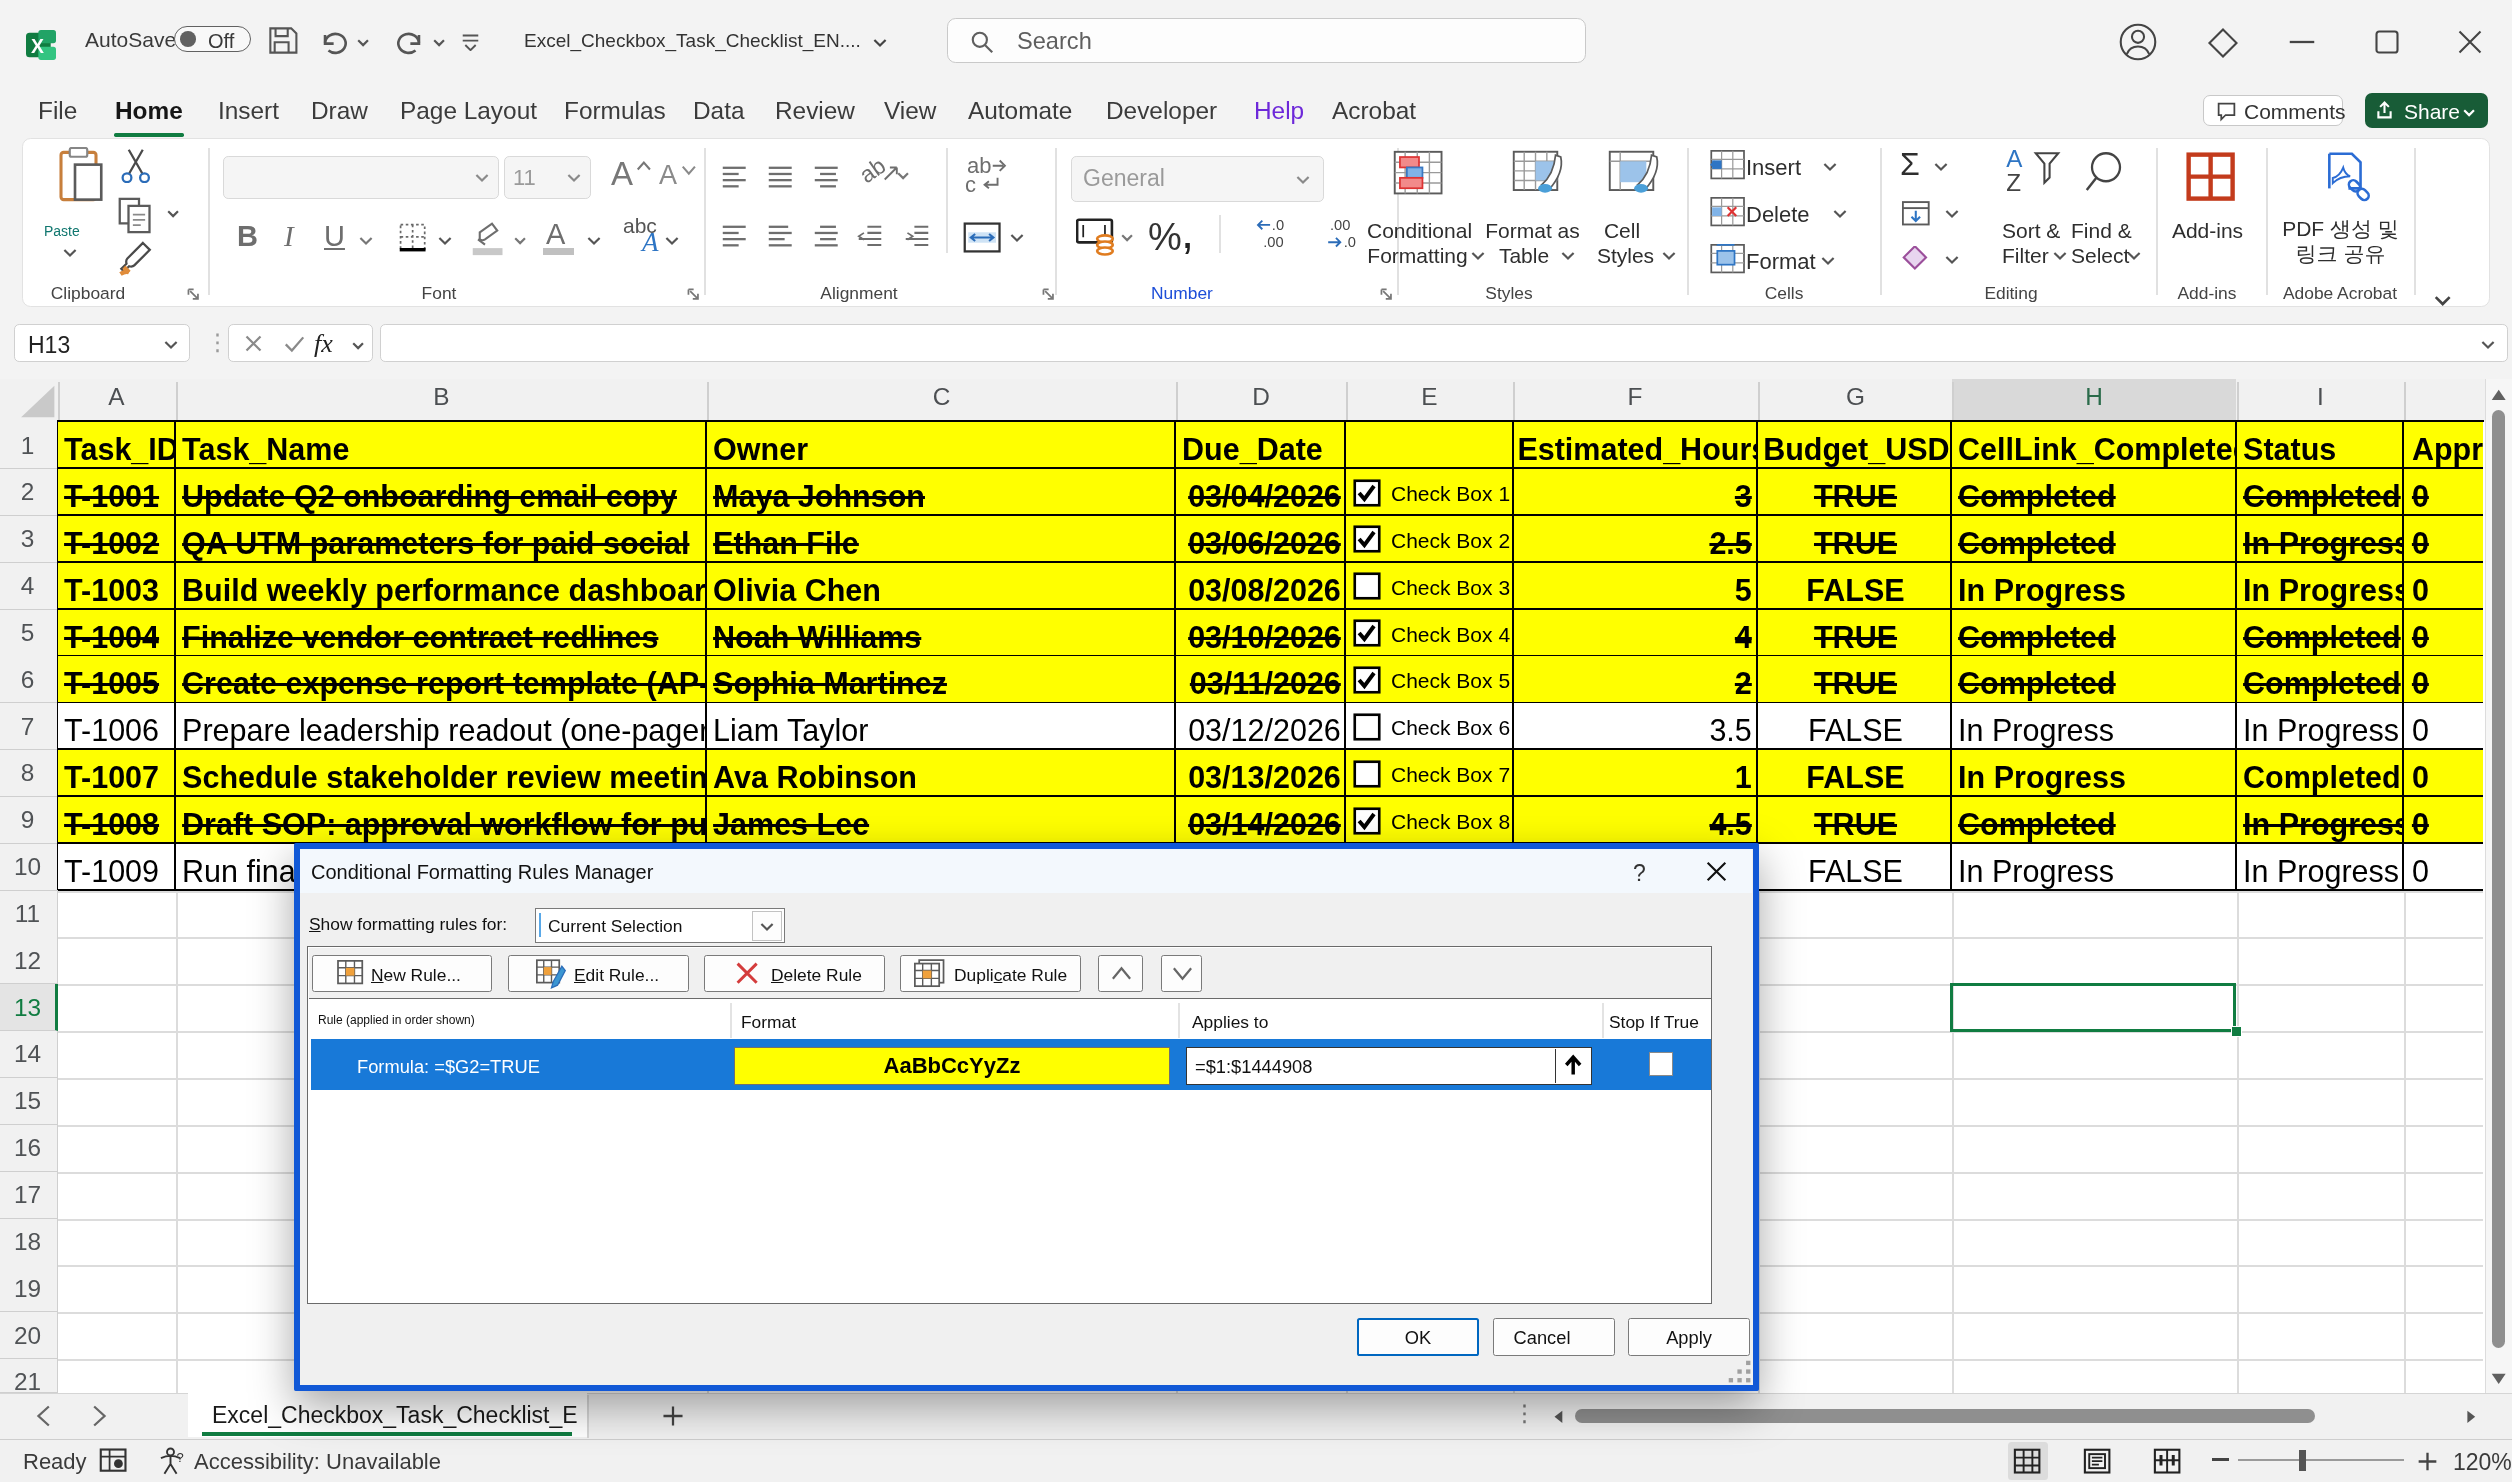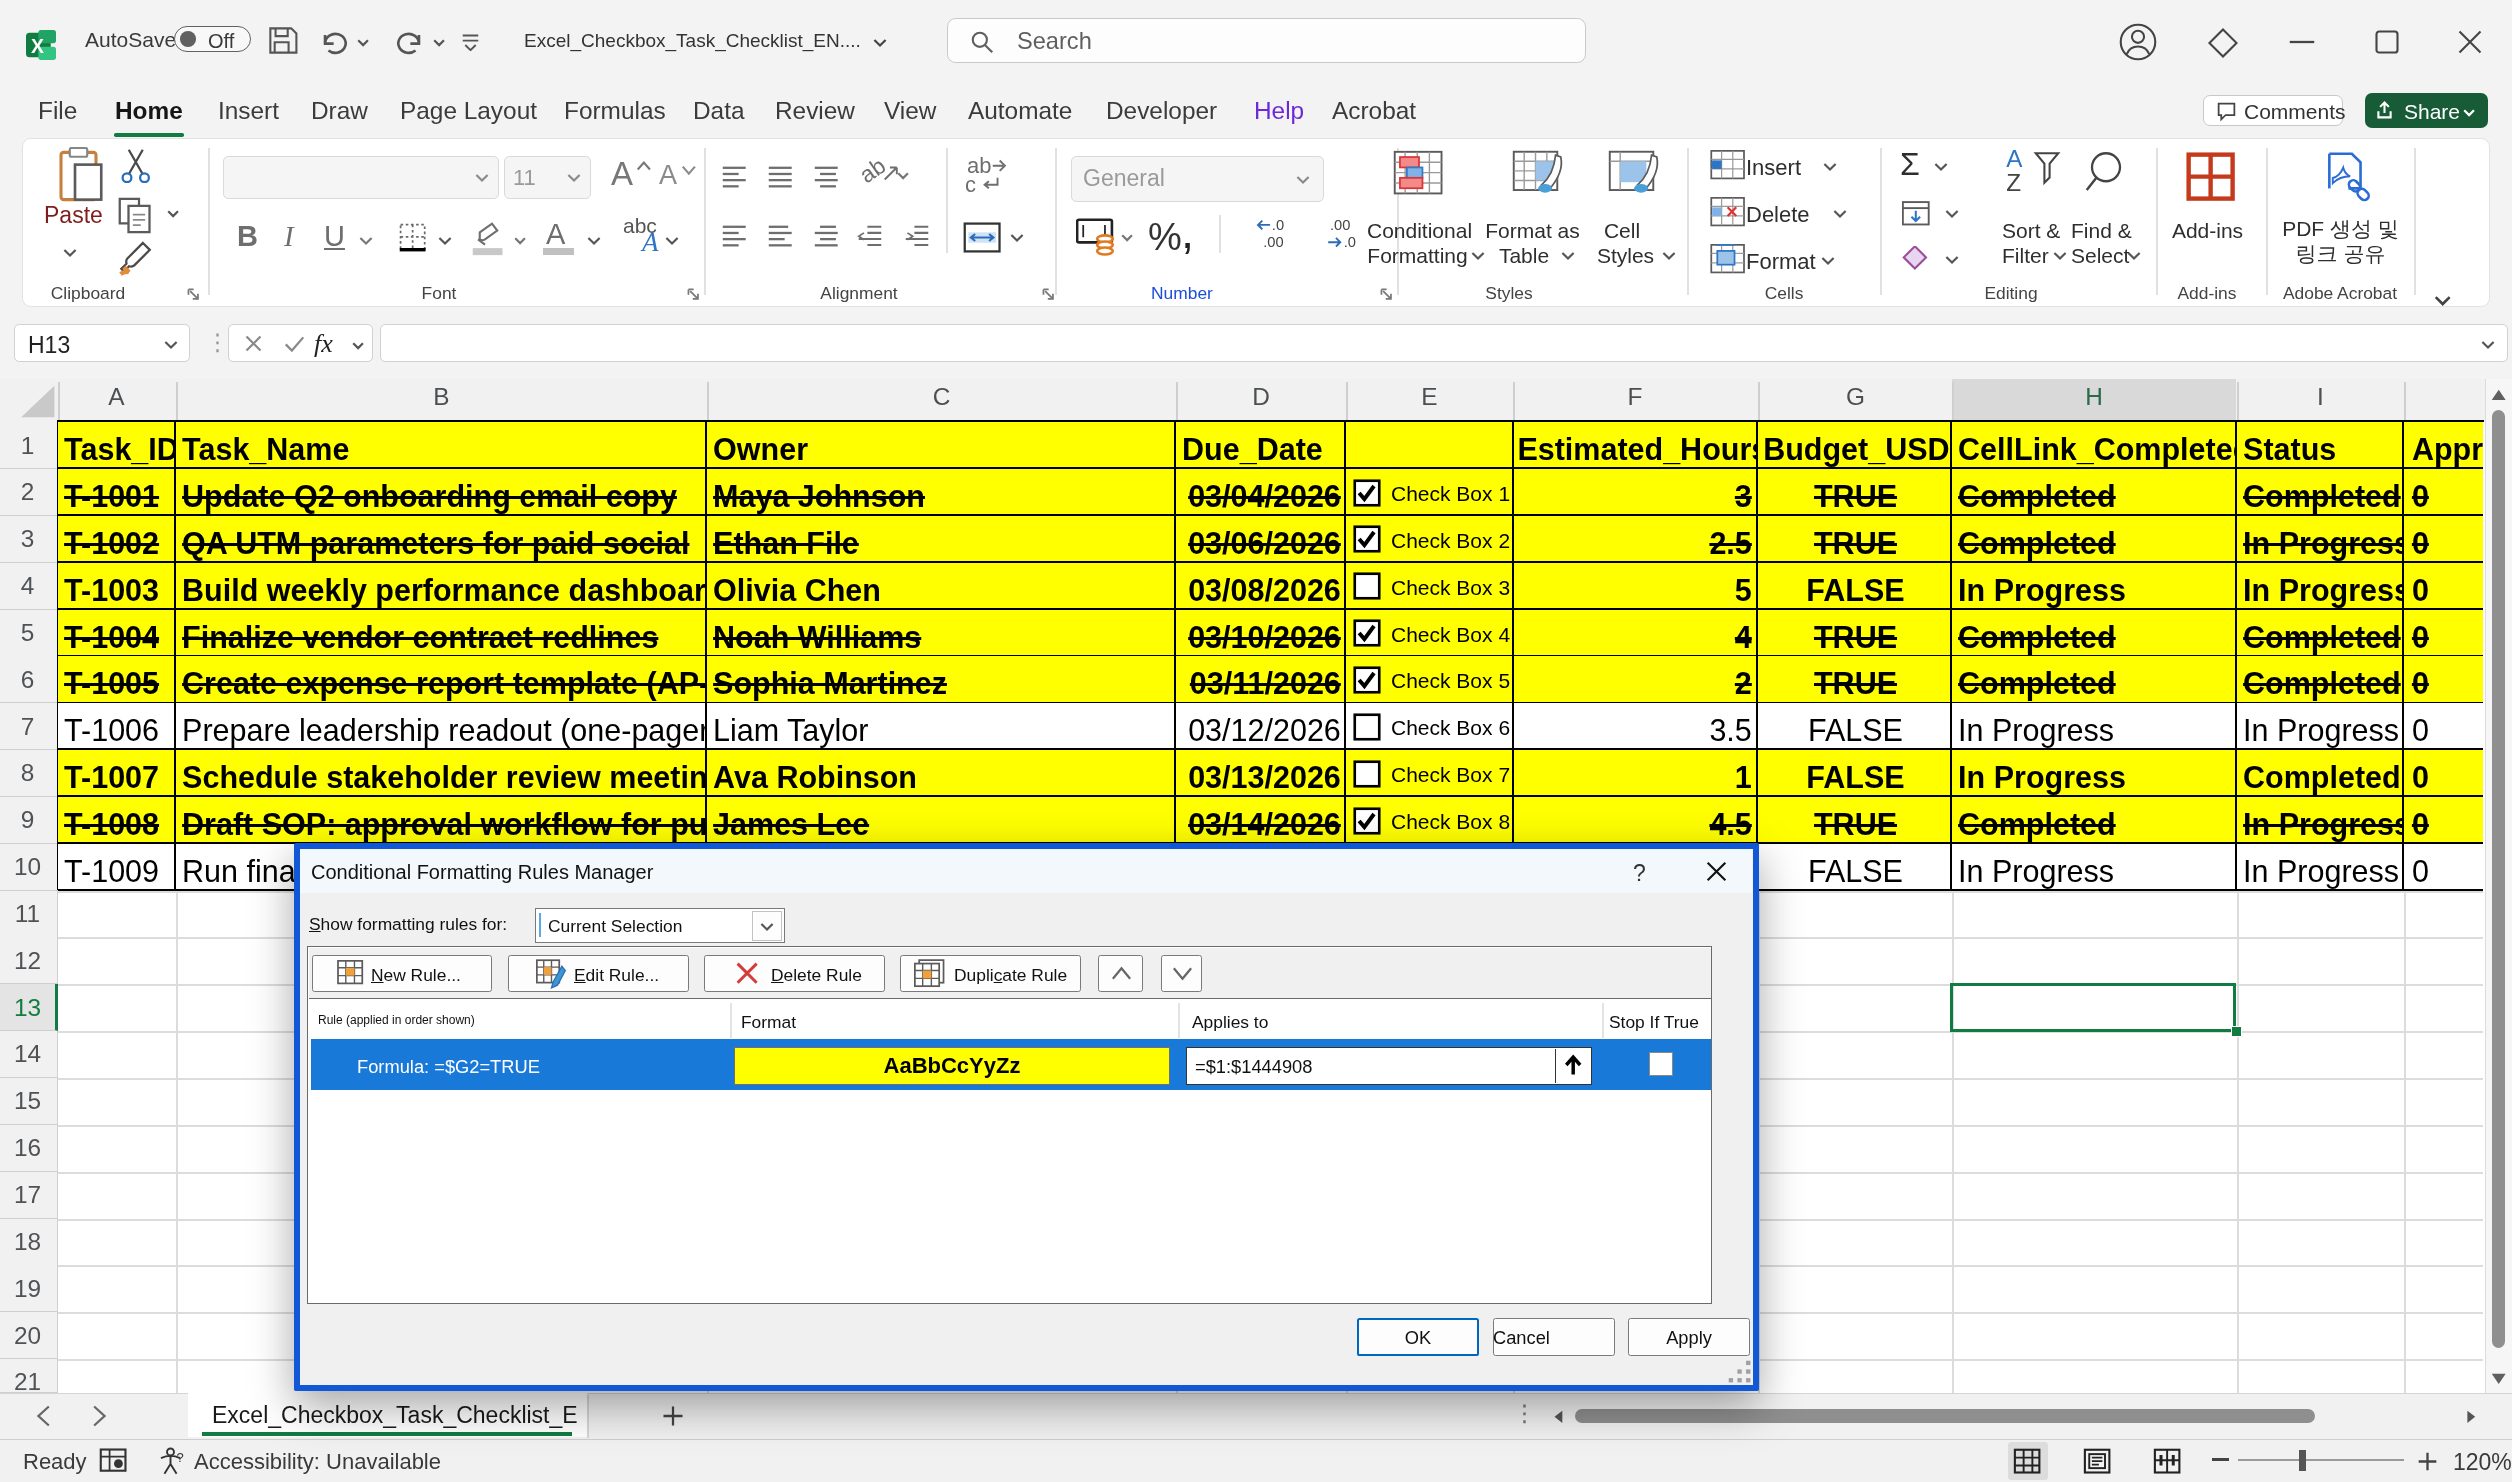--- a/index.html
+++ b/index.html
@@ -126,21 +126,21 @@
   </svg>
 <svg style="position:absolute;left:1378px;top:286px;" width="19" height="19" viewBox="0 0 22 22">
     <path d="M3 3 v-0 M3 3 h0 M3 3 v12 h12" fill="none" stroke="#777" stroke-width="0"></path>
     <path d="M4 4 h6 M4 4 v6 M6 6 l9 9 M15 9 v6 h-6" fill="none" stroke="#777" stroke-width="2"></path>
   </svg>
 <svg style="position:absolute;left:54px;top:147px;" width="49" height="58" viewBox="0 0 56 66">
     <rect x="8" y="6" width="40" height="54" rx="3" fill="none" stroke="#c77f3c" stroke-width="3.5"></rect>
     <rect x="18" y="1" width="20" height="10" rx="2" fill="#fff" stroke="#868686" stroke-width="2.5"></rect>
     <rect x="24" y="20" width="30" height="40" fill="#fff" stroke="#5b5b5b" stroke-width="3"></rect>
   </svg>
-<div style="position:absolute;left:44px;top:204px;font-size:23px;color:#7f1d1d;">Paste</div>
+<div style="position:absolute;left:44px;top:224px;font-size:14px;color:#0f766e;">Paste</div>
 <svg style="position:absolute;left:63px;top:245px;" width="14" height="14" viewBox="0 0 16 16">
     <path d="M1.6 5.6 L8 12.0 L14.4 5.6" fill="none" stroke="#555" stroke-width="2.5"></path>
   </svg>
 <svg style="position:absolute;left:120px;top:148px;" width="35" height="35" viewBox="0 0 40 40">
     <path d="M10 2 L26 30 M26 2 L10 30" stroke="#4a4a4a" stroke-width="2.6"></path>
     <circle cx="8" cy="34" r="5" fill="none" stroke="#2b6cb8" stroke-width="2.6"></circle>
     <circle cx="28" cy="34" r="5" fill="none" stroke="#2b6cb8" stroke-width="2.6"></circle>
   </svg>
 <svg style="position:absolute;left:118px;top:197px;" width="35" height="37" viewBox="0 0 40 42">
     <rect x="2" y="2" width="22" height="28" fill="#fff" stroke="#5b5b5b" stroke-width="2.6"></rect>
@@ -997,21 +997,21 @@
 <div style="position:absolute;left:1186px;top:1047px;width:406px;height:38px;background:#fff;border:1.7px solid #333;"></div>
 <div style="position:absolute;left:1195px;top:1058px;font-size:18.3px;color:#111;">=$1:$1444908</div>
 <div style="position:absolute;left:1555px;top:1049px;width:35px;height:34px;background:#fff;border-left:1.7px solid #333;"></div>
 <svg style="position:absolute;left:1561px;top:1052px;" width="24.4" height="26" viewBox="0 0 28 30">
     <path d="M14 26 V8 M6 15 L14 6 L22 15" fill="none" stroke="#000" stroke-width="4"></path>
   </svg>
 <div style="position:absolute;left:1649px;top:1052px;width:23.6px;height:23.6px;background:#fff;border:1.7px solid #8a8a8a;"></div>
 <div style="position:absolute;left:1357px;top:1318px;width:122px;height:38px;background:#fdfdfd;border:2.6px solid #0067c0;border-radius:2.6px;"></div>
 <div style="position:absolute;left:1357px;top:1329px;width:122px;text-align:center;font-size:18.3px;color:#111;">OK</div>
 <div style="position:absolute;left:1493px;top:1318px;width:122px;height:38px;background:#fdfdfd;border:1.7px solid #7a7a7a;border-radius:2.6px;"></div>
-<div style="position:absolute;left:1493px;top:1329px;width:98px;text-align:left;font-size:18.3px;color:#111;">Cancel</div>
+<div style="position:absolute;left:1493px;top:1329px;width:98px;text-align:center;font-size:18.3px;color:#111;">Cancel</div>
 <div style="position:absolute;left:1628px;top:1318px;width:122px;height:38px;background:#fdfdfd;border:1.7px solid #7a7a7a;border-radius:2.6px;"></div>
 <div style="position:absolute;left:1628px;top:1329px;width:122px;text-align:center;font-size:18.3px;color:#111;">Apply</div>
 <svg style="position:absolute;left:1727px;top:1359px;" width="26" height="26" viewBox="0 0 30 30">
     <g fill="#a0a0a0">
       <rect x="22" y="2" width="5" height="5"></rect>
       <rect x="12" y="12" width="5" height="5"></rect>
       <rect x="22" y="12" width="5" height="5"></rect>
       <rect x="2" y="22" width="5" height="5"></rect>
       <rect x="12" y="22" width="5" height="5"></rect>
       <rect x="22" y="22" width="5" height="5"></rect>

